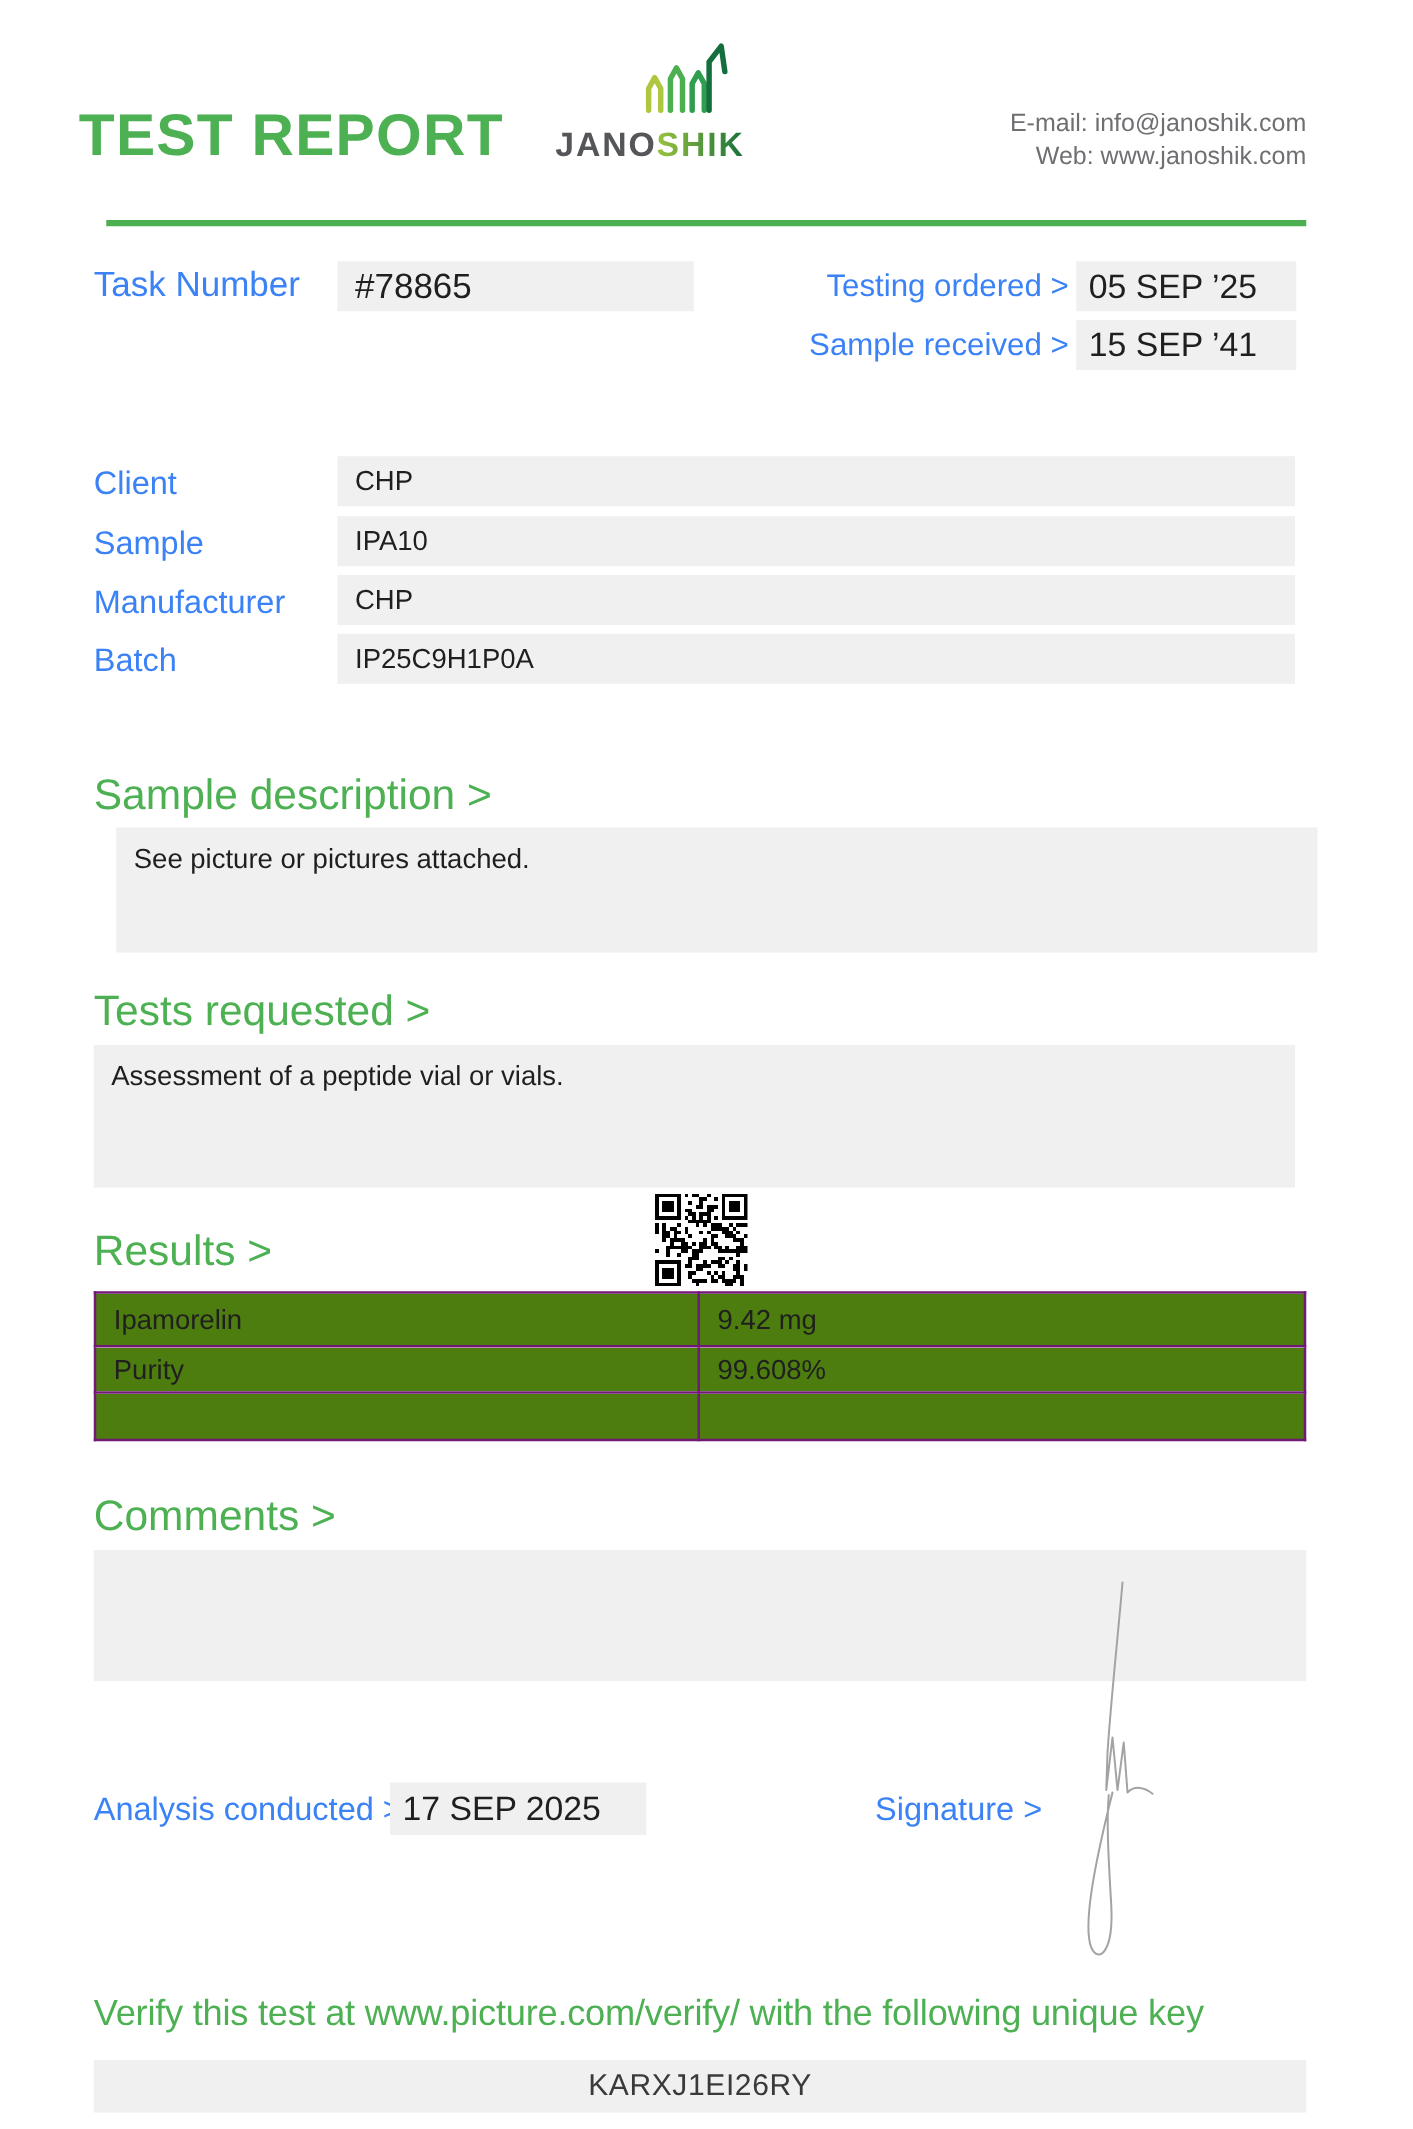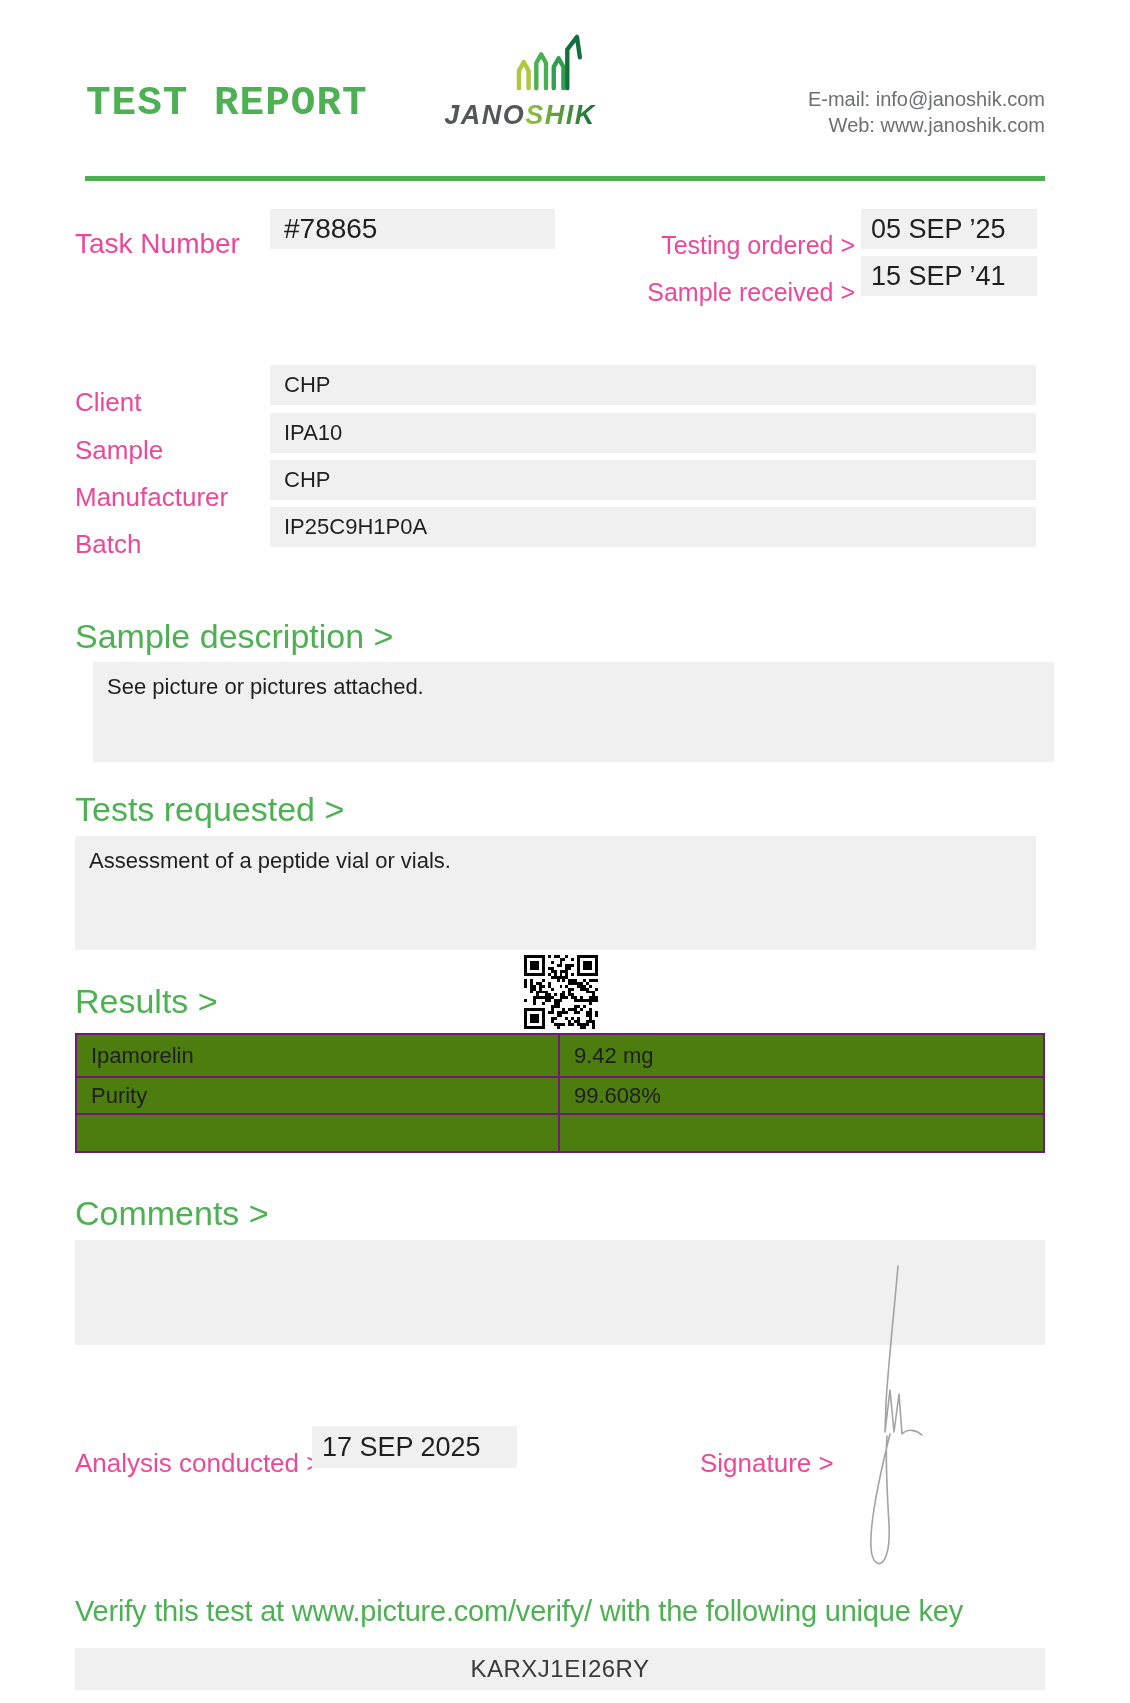--- a/index.html
+++ b/index.html
@@ -3,36 +3,36 @@
 <meta charset="utf-8">
 <style>
   html,body{margin:0;padding:0;background:#ffffff;}
   .page{
     position:relative; width:1130px; height:1703px; background:#ffffff;
     font-family:"Liberation Sans", sans-serif; color:#1f1f1f; overflow:hidden;
   }
   .abs{position:absolute;}
   .green{color:#4db153;}
   .title{
-    left:86px; top:80px; font-size:41px; font-weight:bold; letter-spacing:1px;font-family:Liberation Mono, monospace;
+    left:63px; top:80px; font-size:47px; font-weight:bold; letter-spacing:1px;
   }
   .logo-wrap{left:438px; top:34px; width:164px; text-align:center;}
   .logo-icon{display:block; margin:0 auto 0 52px;}
-  .logo-text{font-size:27px; font-weight:bold; letter-spacing:1.5px; margin-top:2px; white-space:nowrap;font-style:italic;}
+  .logo-text{font-size:27px; font-weight:bold; letter-spacing:1.5px; margin-top:2px; white-space:nowrap;}
   .logo-dark{color:#54565a;}
   .logo-green{
     color:#2f9e4f;
     background:linear-gradient(90deg,#9bc43d,#156f3c);
     -webkit-background-clip:text; background-clip:text;
     -webkit-text-fill-color:transparent;
   }
   .contact{right:85px; top:86px; text-align:right; font-size:20px; line-height:26px; color:#6e6f72;}
   .hr-green{left:85px; top:176px; width:960px; height:5px; background:#4caf50;}
 
-  .label{font-size:26px; color:#ec4899; white-space:nowrap;margin-top:16px;}
+  .label{font-size:26px; color:#3b82f6; white-space:nowrap;}
   .label-lg{font-size:28px;}
   .gbox{
     background:#f0f0f1; color:#1f1f1f; white-space:nowrap; overflow:hidden;
   }
   .vline{line-height:40px; font-size:27px; padding-left:14px;}
 
   .task-label{left:75px; top:212px;}
   .task-box{left:270px; top:209px; width:285px; height:40px;}
 
   .date-label-1{right:275px; top:215px; font-size:25px;}

